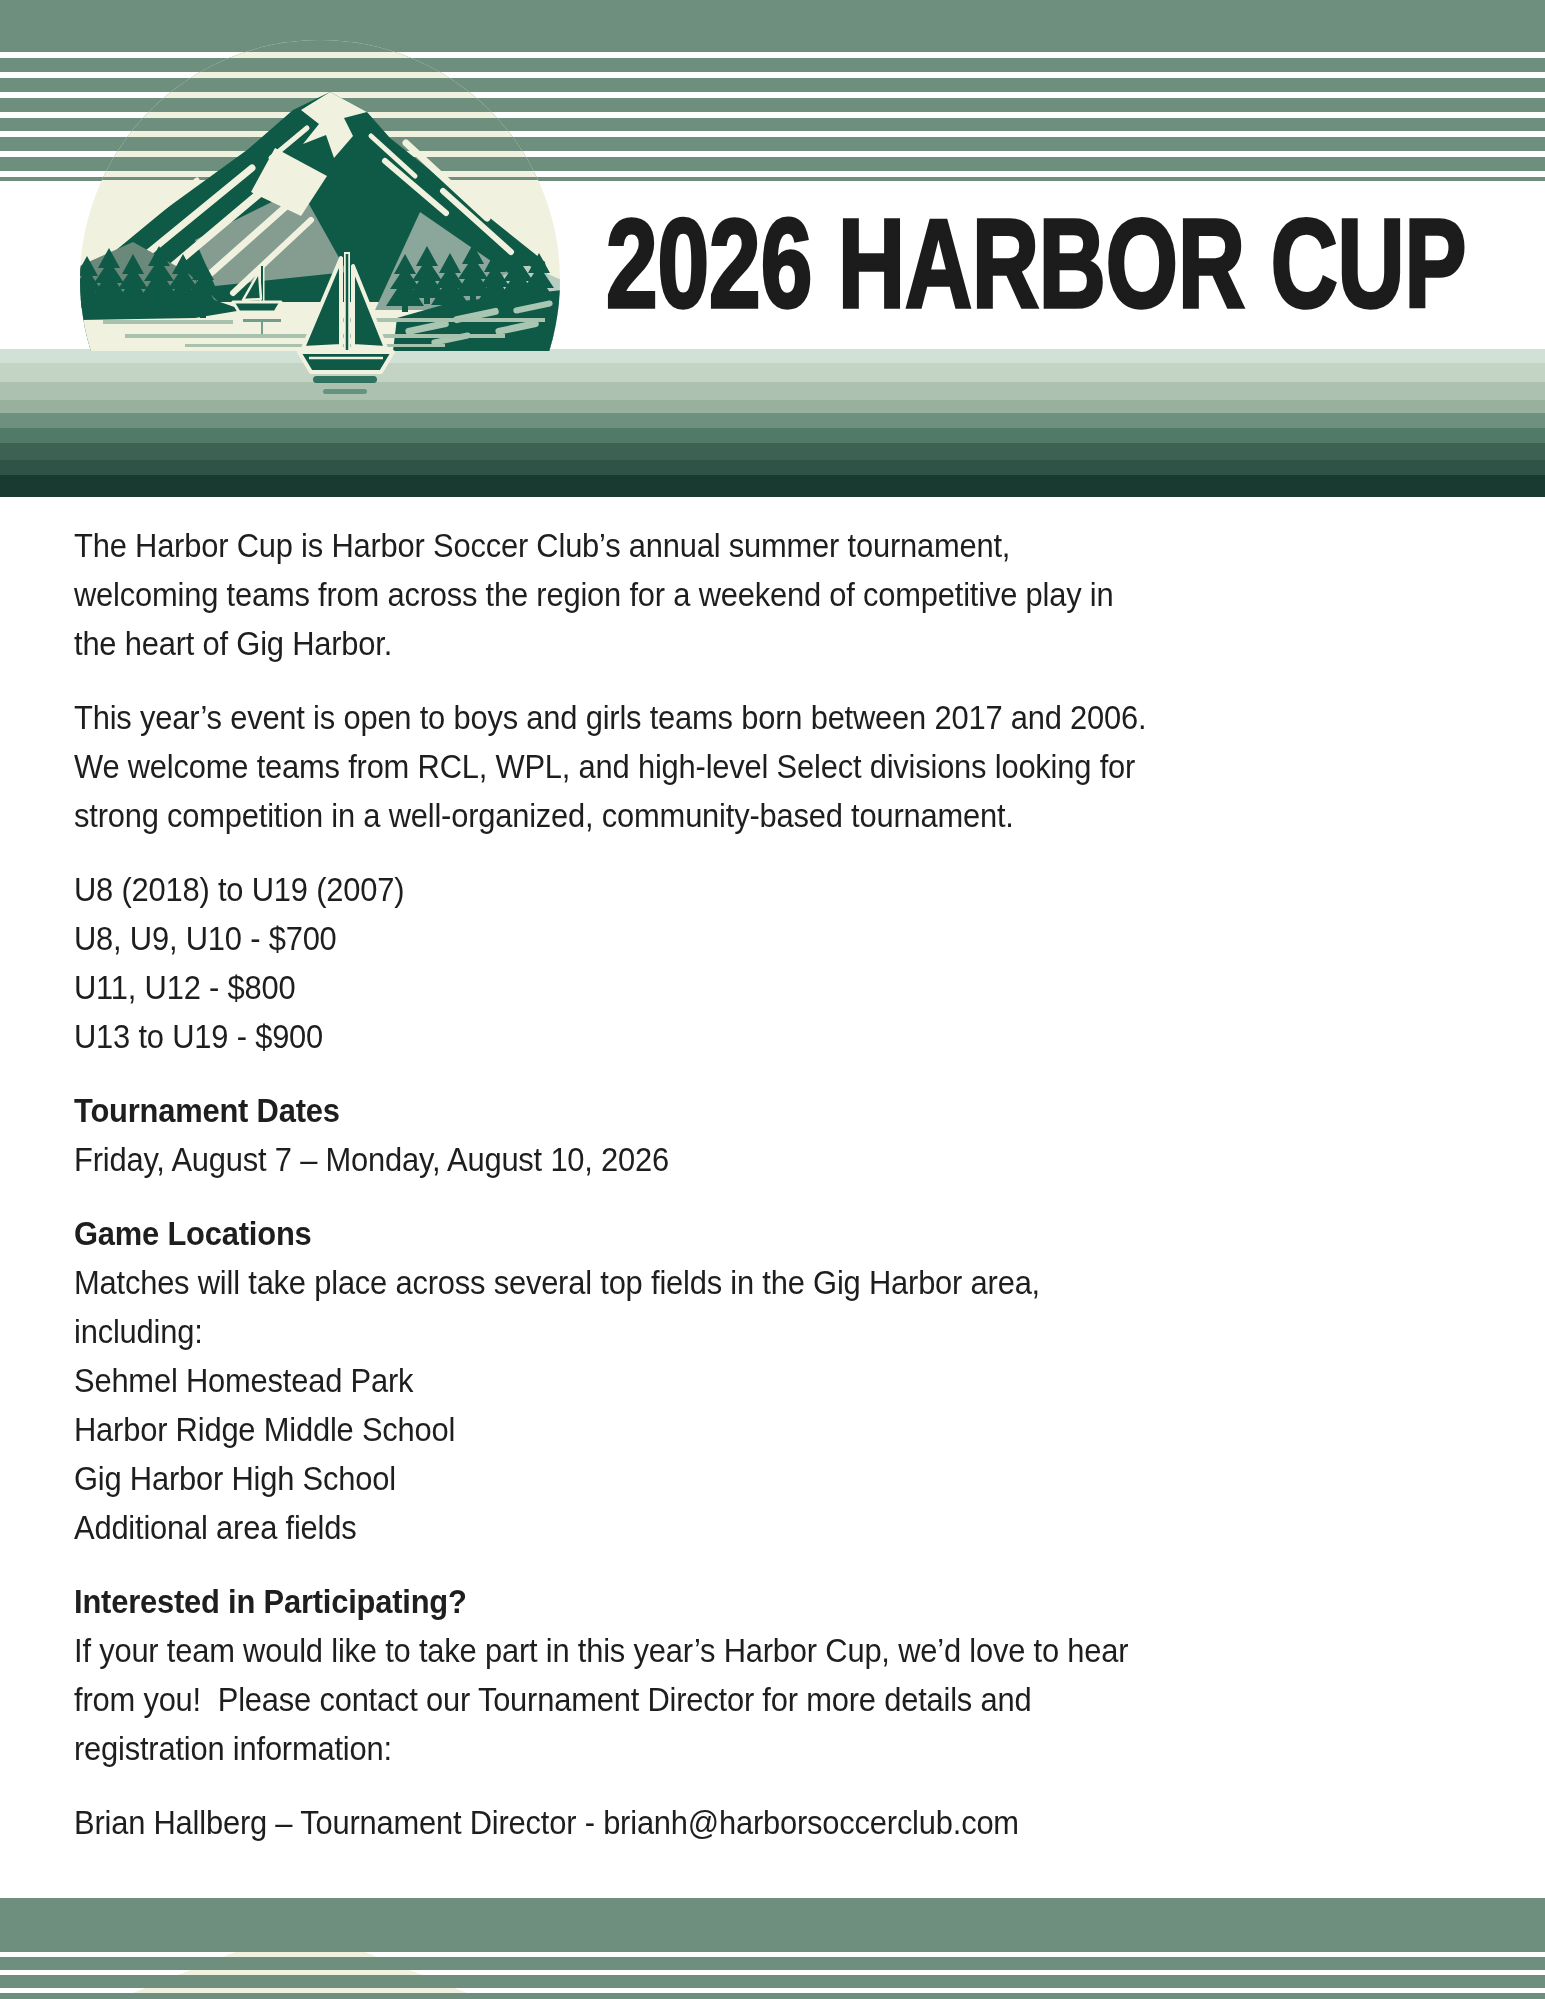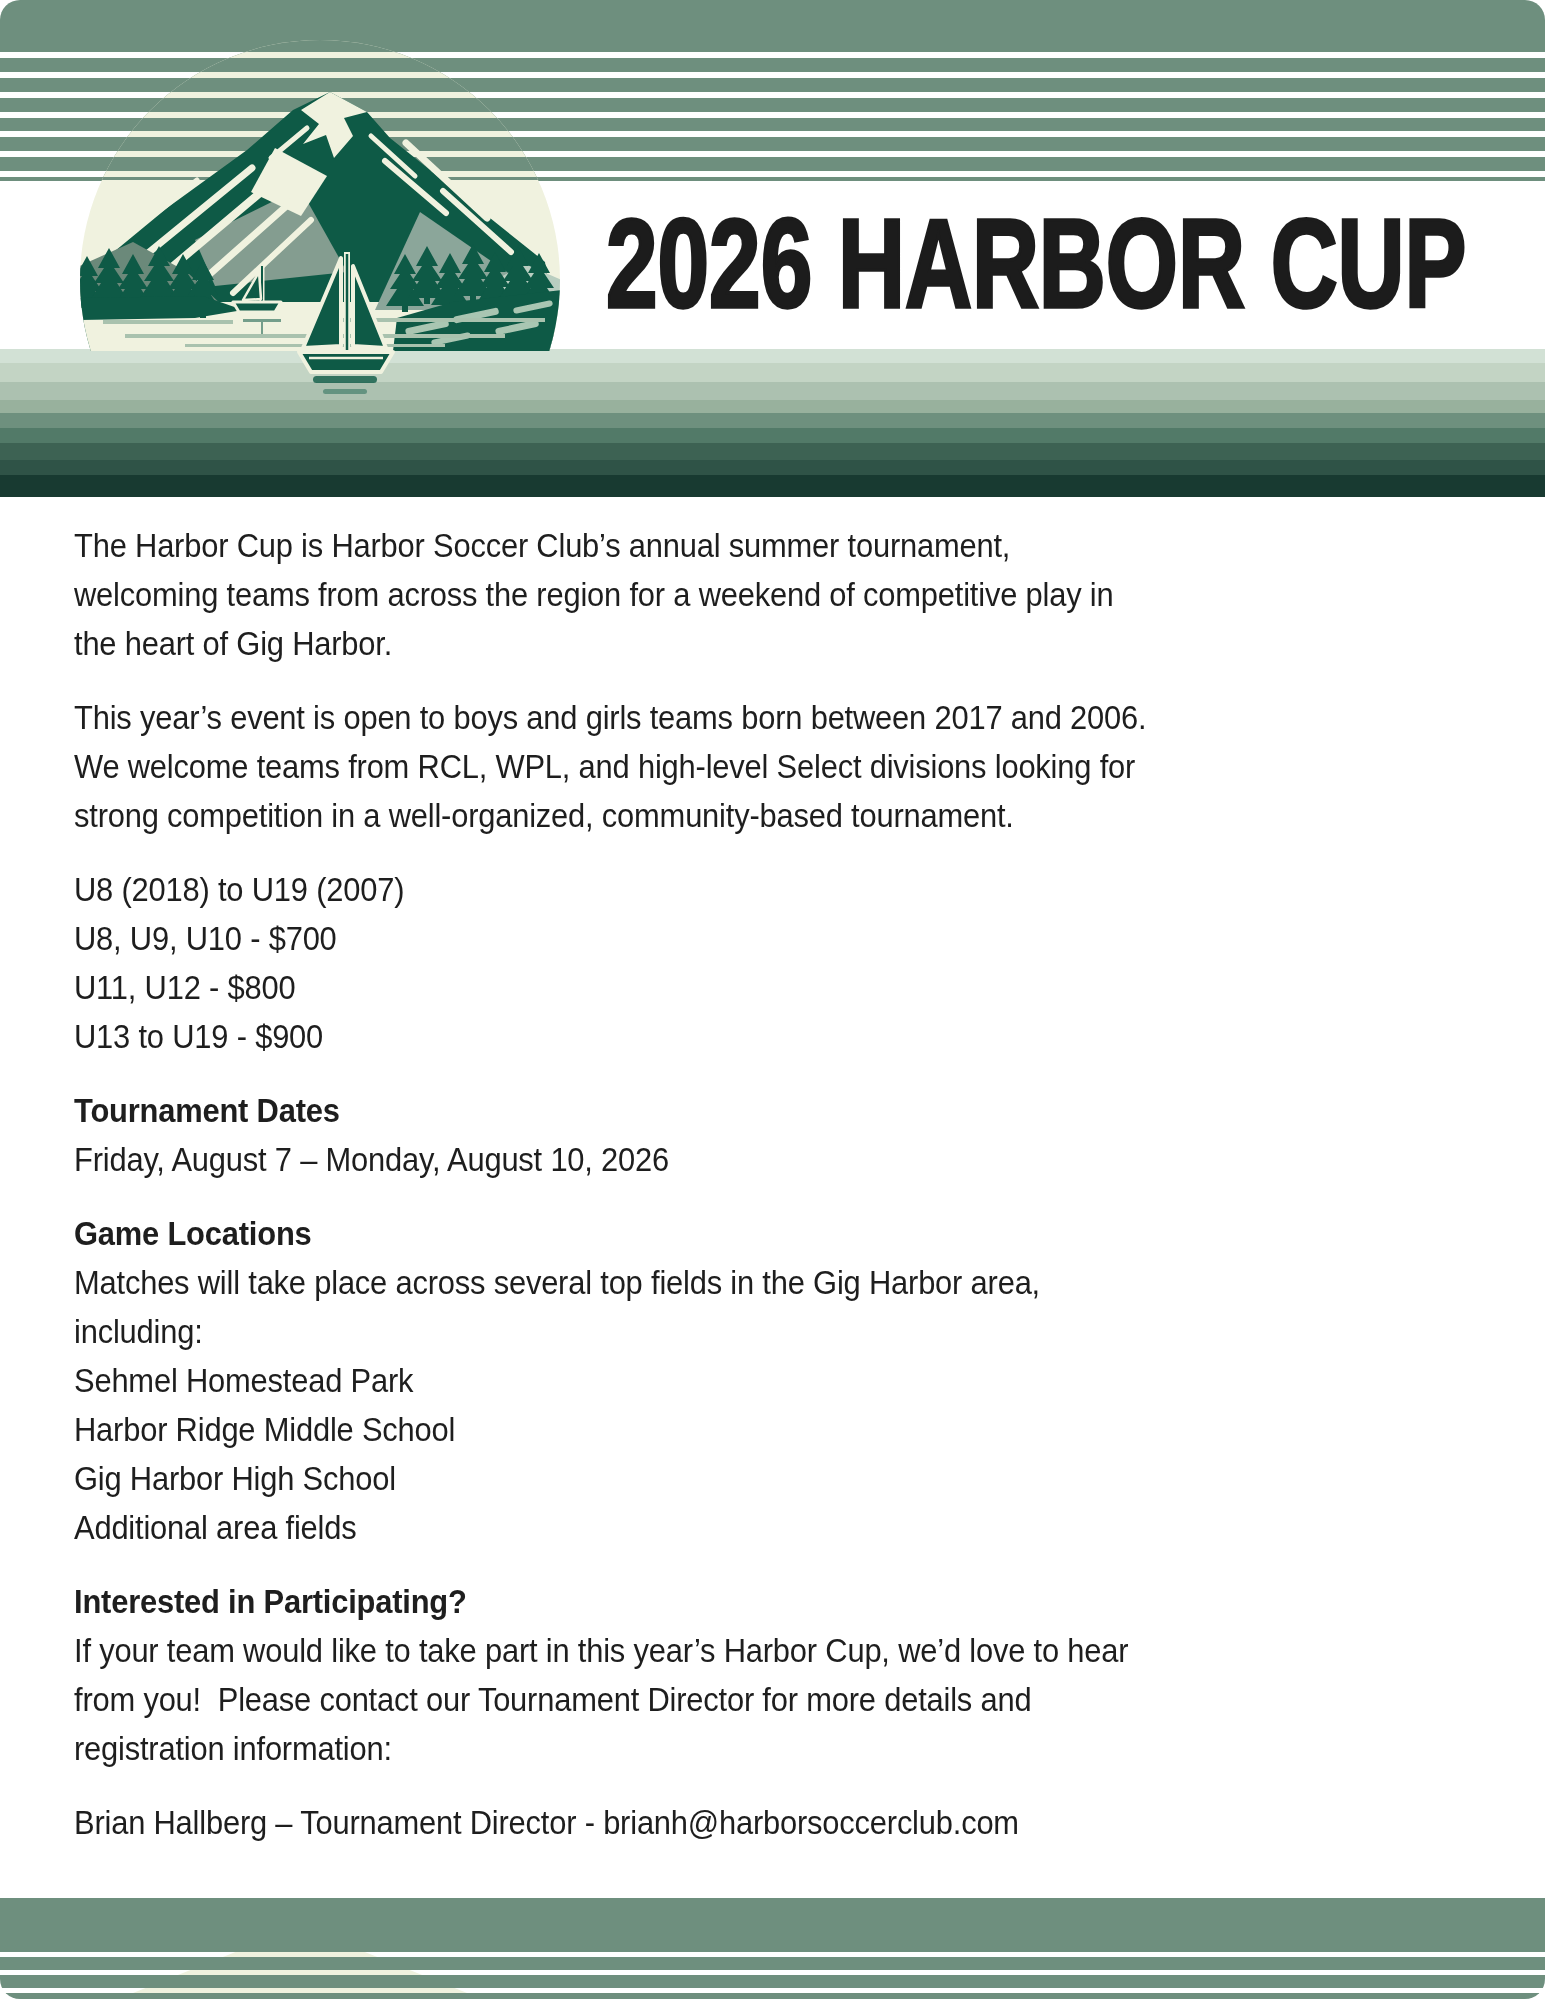--- a/index.html
+++ b/index.html
@@ -13,21 +13,20 @@
     --slash:#A9C6B2;
     --waterline:#A9C2AE;
   }
   html,body{margin:0;padding:0;}
   .page{
     position:relative;
     width:1545px;height:1999px;
     background:#ffffff;
     overflow:hidden;
     font-family:"Liberation Sans", sans-serif;
-    border-radius:20px;
   }
   
   .top-stripes{
     position:absolute;left:0;top:0;width:1545px;height:181px;
     background:linear-gradient(180deg,
       var(--sage) 0 52px,#fff 52px 58px,
       var(--sage) 58px 72px,#fff 72px 78px,
       var(--sage) 78px 92px,#fff 92px 98px,
       var(--sage) 98px 112px,#fff 112px 118px,
       var(--sage) 118px 131px,#fff 131px 137px,

